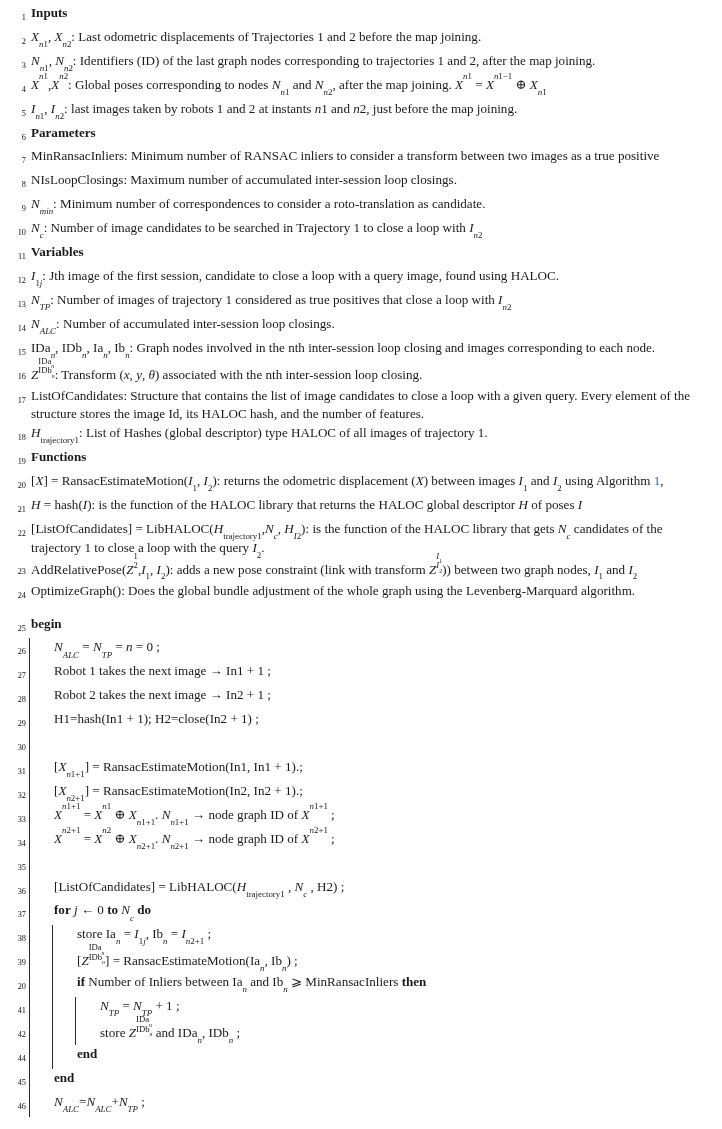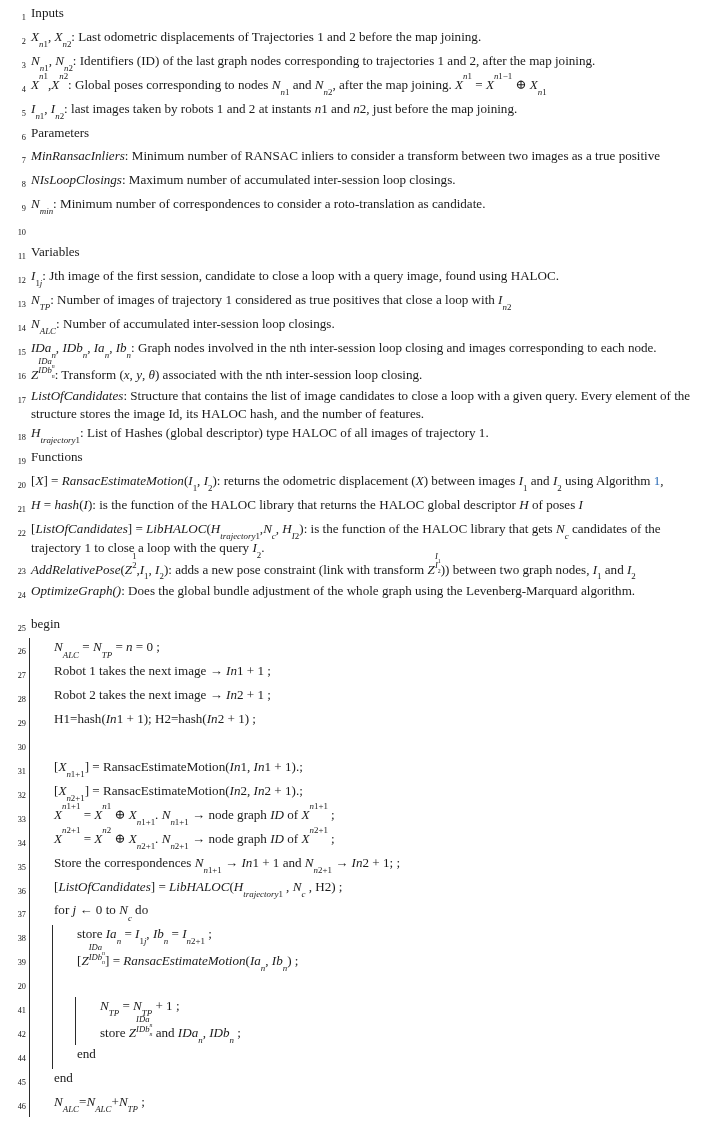--- a/index.html
+++ b/index.html
@@ -62,22 +62,22 @@
     background: #2b2b2b;
   }
 
   .body {
     flex: 1 1 auto;
     padding-left: 2px;
     white-space: normal;
   }
 
   
-  .bf { font-weight: normal; }
-  .it { font-style: italic; }
+  .bf { font-weight: bold; }
+  .it { }
   .mi { font-style: italic; }   
   .mn { font-style: normal; }   
   .op { font-style: normal; }
 
   sub, sup {
     font-size: 0.68em;
     line-height: 0;
     position: relative;
   }
   sub { bottom: -0.28em; }
@@ -155,20 +155,21 @@
     <div class="body"><span class="it">NIsLoopClosings</span><span>: Maximum number of accumulated inter-session loop closings.</span></div>
   </div>
 
   <div class="ln">
     <div class="num">9</div>
     <div class="body"><span class="mi">N</span><sub class="mi">min</sub><span>: Minimum number of correspondences to consider a roto-translation as candidate.</span></div>
   </div>
 
   <div class="ln">
     <div class="num">10</div>
+    <div class="body"><span class="mi">N</span><sub class="mi">c</sub><span>: Number of image candidates to be searched in Trajectory 1 to close a loop with </span><span class="mi">I</span><sub class="mi">n</sub><sub class="mn">2</sub></div>
   </div>
 
   <div class="ln">
     <div class="num">11</div>
     <div class="body"><span class="bf">Variables</span></div>
   </div>
 
   <div class="ln">
     <div class="num">12</div>
     <div class="body"><span class="mi">I</span><sub class="mn">1</sub><sub class="mi">j</sub><span>: Jth image of the first session, candidate to close a loop with a query image, found using HALOC.</span></div>
@@ -263,21 +264,21 @@
         <div class="rail bar"></div>
       </div>
     <div class="body"><span>Robot 2 takes the next image </span>→ <span class="it">In</span>2 + 1 ;</div>
   </div>
 
   <div class="ln">
     <div class="num">29</div>
     <div class="rails">
         <div class="rail bar"></div>
       </div>
-    <div class="body"><span>H1=hash(</span><span class="it">In</span>1 + 1<span>); H2=hash(</span><span class="it">In</span>2 + 1<span>) ;</span></div>
+    <div class="body"><span>H1=hash(</span><span class="it">In</span>1 + 1<span>); H2=close(</span><span class="it">In</span>2 + 1<span>) ;</span></div>
   </div>
 
   <div class="ln">
     <div class="num">30</div>
     <div class="rails">
         <div class="rail bar"></div>
       </div>
   </div>
 
   <div class="ln">
@@ -310,21 +311,20 @@
         <div class="rail bar"></div>
       </div>
     <div class="body"><span class="mi">X</span><sup class="mi">n</sup><sup class="mn">2+1</sup> = <span class="mi">X</span><sup class="mi">n</sup><sup class="mn">2</sup> ⊕ <span class="mi">X</span><sub class="mi">n</sub><sub class="mn">2+1</sub>. <span class="mi">N</span><sub class="mi">n</sub><sub class="mn">2+1</sub> → <span>node graph </span><span class="it">ID</span> of <span class="mi">X</span><sup class="mi">n</sup><sup class="mn">2+1</sup> ;</div>
   </div>
 
   <div class="ln">
     <div class="num">35</div>
     <div class="rails">
         <div class="rail bar"></div>
       </div>
-    <div class="body"><span>Store the correspondences </span><span class="mi">N</span><sub class="mi">n</sub><sub class="mn">1+1</sub> → <span class="it">In</span>1 + 1<span> and </span><span class="mi">N</span><sub class="mi">n</sub><sub class="mn">2+1</sub> → <span class="it">In</span>2 + 1; ;</div>
   </div>
 
   <div class="ln">
     <div class="num">36</div>
     <div class="rails">
         <div class="rail bar"></div>
       </div>
     <div class="body">[<span class="it">ListOfCandidates</span>] = <span class="it">LibHALOC</span>(<span class="mi">H</span><sub class="it">trajectory</sub><sub class="mn">1</sub> , <span class="mi">N</span><sub class="mi">c</sub> , H2) ;</div>
   </div>
 
@@ -353,20 +353,21 @@
       </div>
     <div class="body">[<span class="mi">Z</span><span class="subsup"><span class="up"><span class="it">IDa</span><sub class="mi">n</sub></span><span class="dn"><span class="it">IDb</span><sub class="mi">n</sub></span></span>] = <span class="it">RansacEstimateMotion</span>(<span class="it">Ia</span><sub class="mi">n</sub>, <span class="it">Ib</span><sub class="mi">n</sub>) ;</div>
   </div>
 
   <div class="ln">
     <div class="num">20</div>
     <div class="rails">
         <div class="rail bar"></div>
         <div class="rail bar"></div>
       </div>
+    <div class="body"><span class="bf">if</span> <span class="it">Number of Inliers between </span><span class="it">Ia</span><sub class="mi">n</sub><span class="it"> and </span><span class="it">Ib</span><sub class="mi">n</sub> <span class="op">⩾</span> <span class="it">MinRansacInliers</span> <span class="bf">then</span></div>
   </div>
 
   <div class="ln">
     <div class="num">41</div>
     <div class="rails">
         <div class="rail bar"></div>
         <div class="rail bar"></div>
         <div class="rail bar"></div>
       </div>
     <div class="body"><span class="mi">N</span><sub class="mi">TP</sub> = <span class="mi">N</span><sub class="mi">TP</sub> + 1 ;</div>

